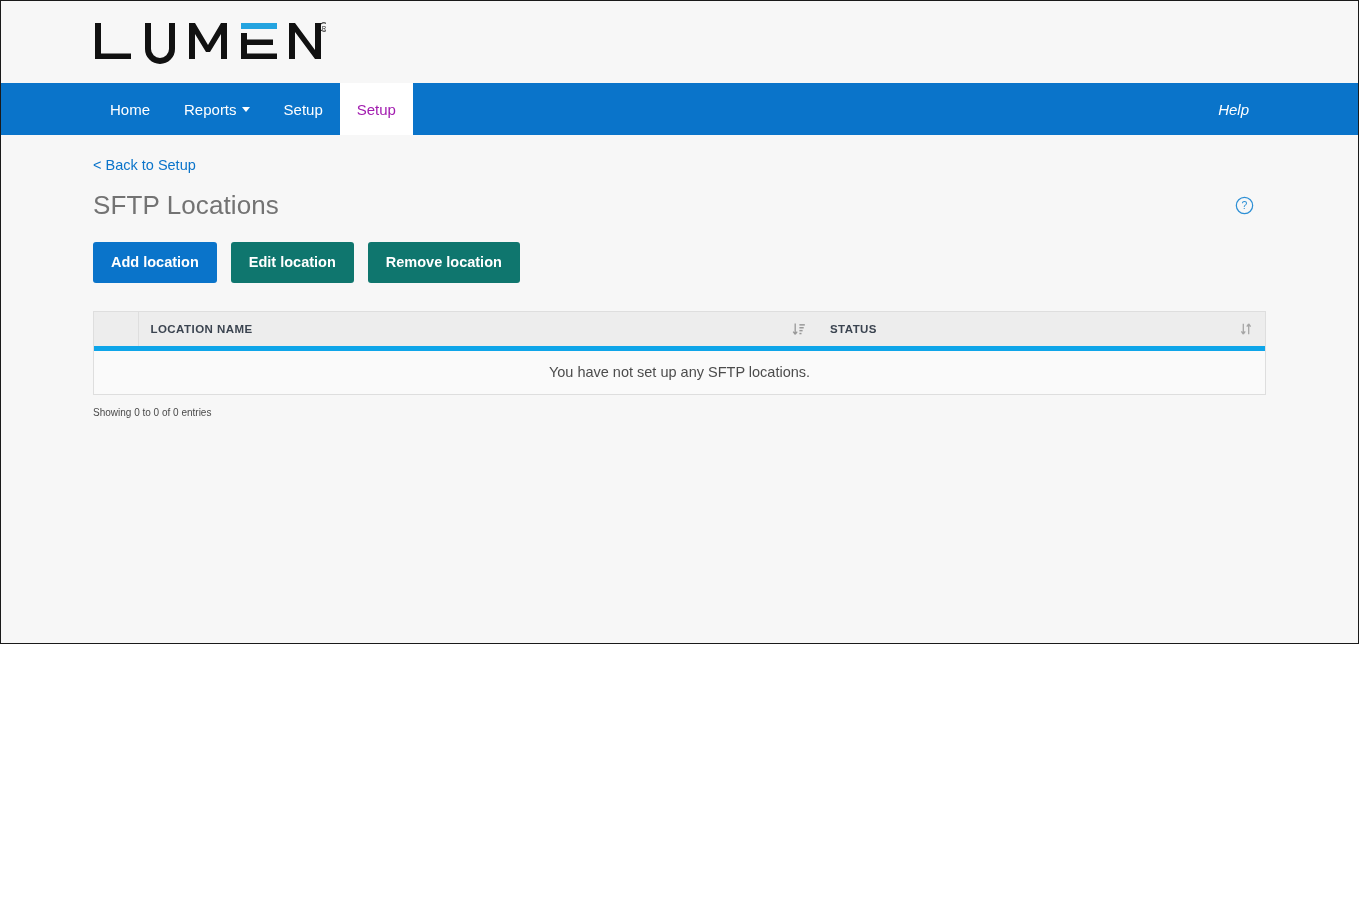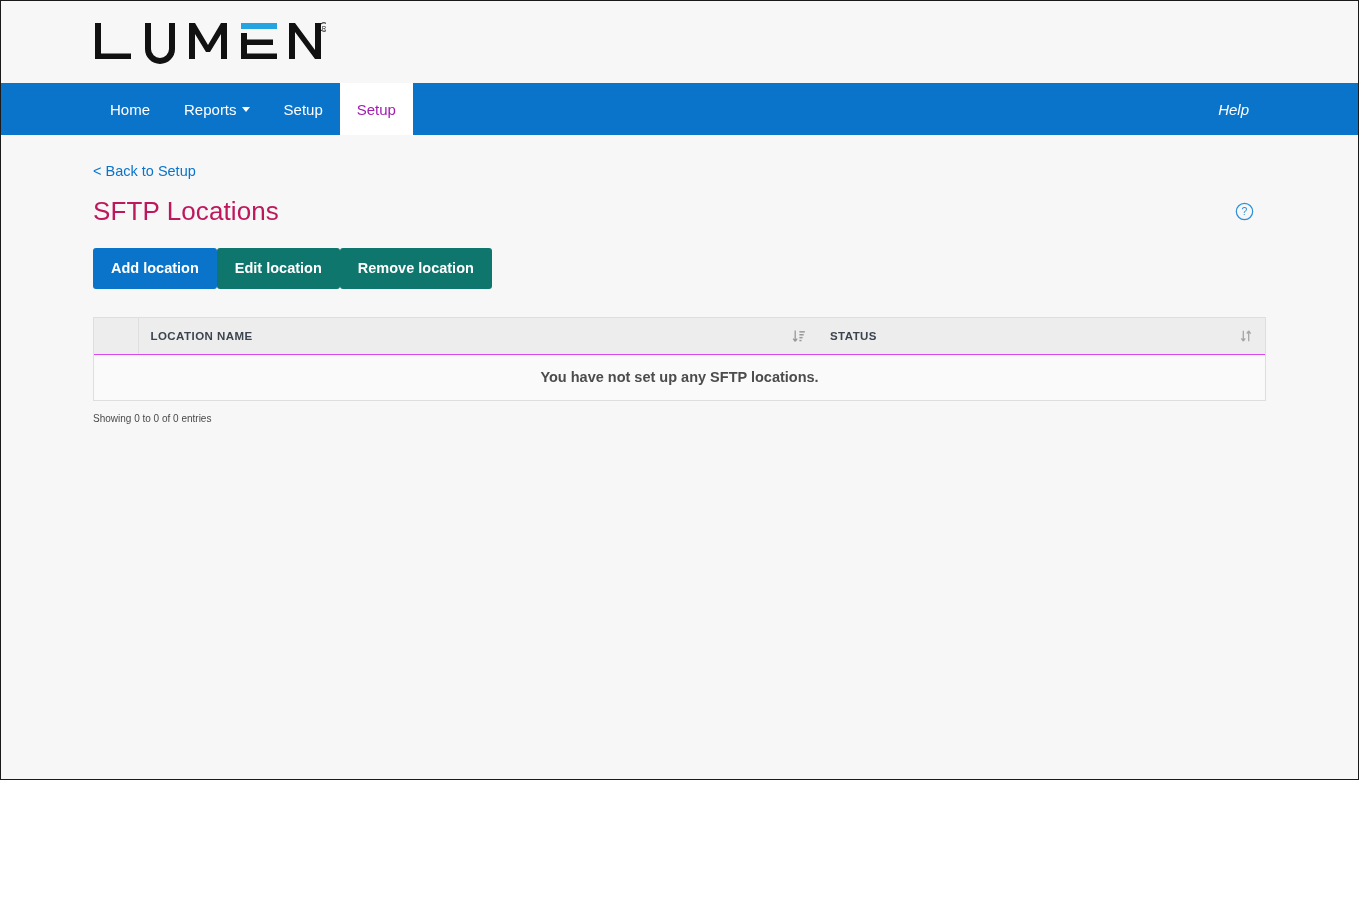--- a/index.html
+++ b/index.html
@@ -12,21 +12,21 @@
 
   body {
     font-family: "Liberation Sans", sans-serif;
     background: #ffffff;
   }
 
   
   .page-frame {
     position: relative;
     width: 1359px;
-    height: 780px;
+    height: 644px;
     border: 1px solid #1a1a1a;
     background: #f7f7f7;
     overflow: hidden;
   }
 
   
   .brand-header {
     height: 82px;
     background: #f7f7f7;
     display: flex;
@@ -100,51 +100,51 @@
     background: #f7f7f7;
     padding: 0 92px;
     position: relative;
     height: calc(908px - 82px - 52px - 2px);
   }
 
   .breadcrumb {
     display: inline-block;
     color: #0a74ca;
     font-size: 14.5px;
-    margin-top: 28px;
+    margin-top: 22px;
     cursor: pointer;
     text-decoration: none;
   }
 
   .title-row {
     display: flex;
     align-items: center;
     justify-content: space-between;
     margin-top: 16px;
   }
 
   .page-title {
     font-size: 26px;
     font-weight: 400;
-    color: #be185d;
+    color: #737373;
     letter-spacing: 0.1px;
   }
 
   .help-circle {
     width: 19px;
     height: 19px;
     margin-right: 12px;
     cursor: pointer;
   }
 
   
   .action-bar {
     margin-top: 21px;
     display: flex;
-    gap: 0;
+    gap: 14px;
   }
 
   .btn {
     border: none;
     border-radius: 3px;
     color: #ffffff;
     font-size: 14.5px;
     font-weight: bold;
     font-family: "Liberation Sans", sans-serif;
     padding: 0 18px;
@@ -172,21 +172,21 @@
 
   table.data-table thead th {
     background: #ededed;
     height: 36px;
     font-size: 11.5px;
     font-weight: bold;
     letter-spacing: 0.45px;
     color: #3b4450;
     text-align: left;
     padding: 0 12px;
-    border-bottom: 1px solid #d946ef;
+    border-bottom: 4px solid #d946ef;
     vertical-align: middle;
     position: relative;
     cursor: pointer;
     user-select: none;
   }
 
   th.col-check {
     width: 44px;
     border-right: 1px solid #dedede;
     cursor: default;
@@ -207,22 +207,21 @@
     margin-left: 8px;
     opacity: 0.85;
   }
 
   table.data-table tbody td.empty-cell {
     height: 46px;
     text-align: center;
     font-size: 14.5px;
     color: #4c4c4c;
     background: #fafafa;
-    border-top: 1px solid #0ea5e9;
-    font-weight: bold;
+    border-top: 5px solid #0ea5e9;
   }
 
   .table-footer {
     margin-top: 12px;
     font-size: 10px;
     color: #4a4a4a;
   }
 </style>
 </head>
 <body>

